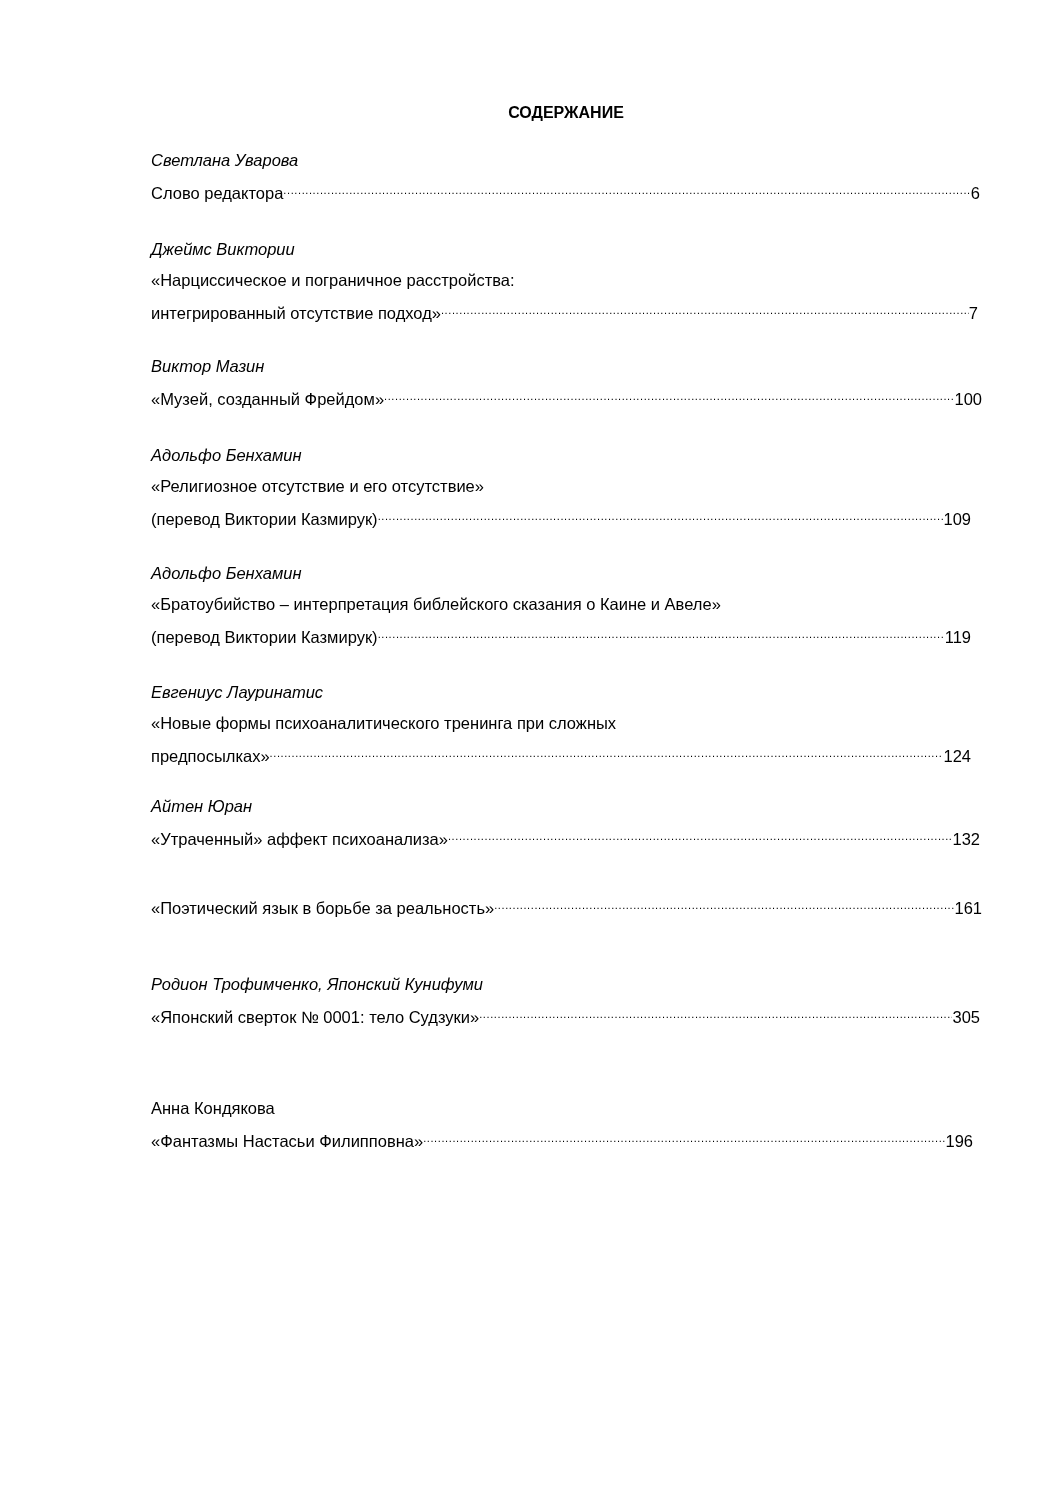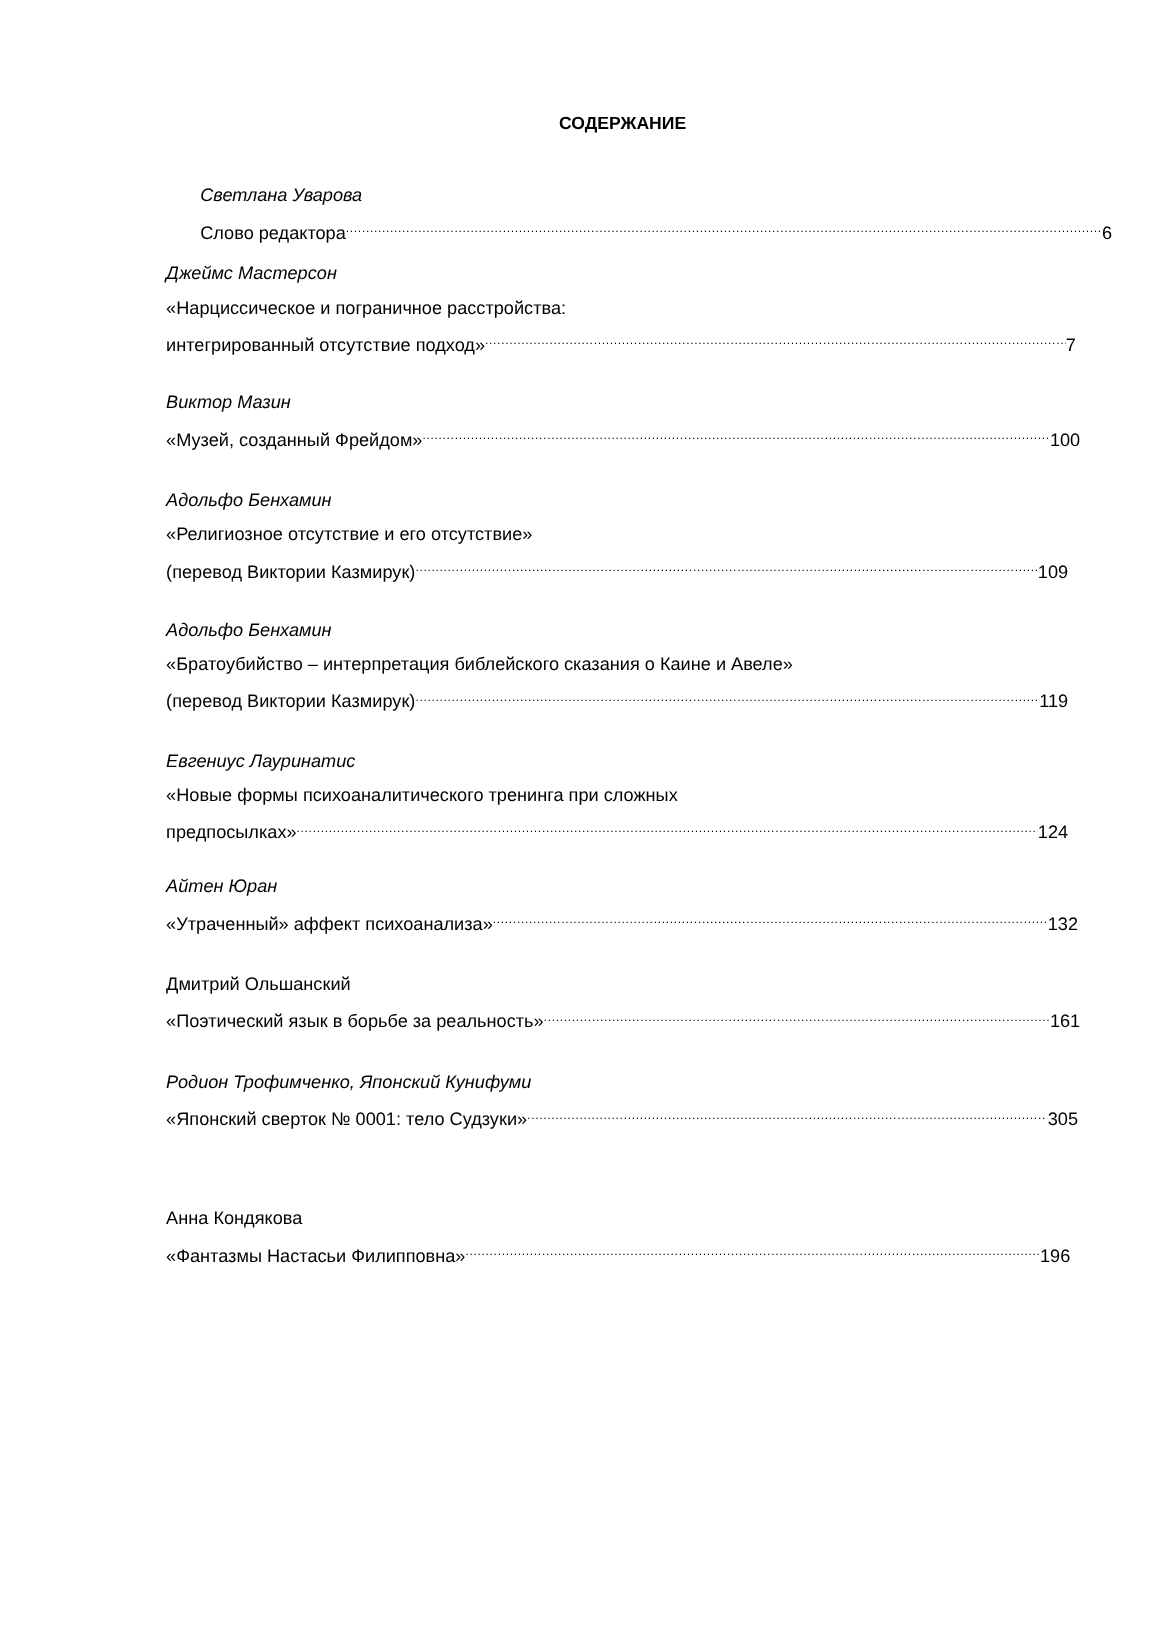--- a/index.html
+++ b/index.html
@@ -82,31 +82,31 @@
       flex: 0 0 auto;
     }
   </style>
 </head>
 <body>
 
 <div class="page-title">СОДЕРЖАНИЕ</div>
 
 <div class="toc">
 
-  <div class="entry" style="top:168px; width:829px;margin-left:31px;">
+  <div class="entry" style="top:150px; width:829px;">
     <div class="author italic">Светлана Уварова</div>
     <div class="leader-line">
       <span class="txt">Слово редактора</span>
       <span class="dots"></span>
       <span class="num">6</span>
     </div>
   </div>
 
   <div class="entry" style="top:239px; width:827px;">
-    <div class="author italic">Джеймс Мастерсон</div>
+    <div class="author italic">Джеймс Виктории</div>
     <div class="line">«Нарциссическое и пограничное расстройства:</div>
     <div class="leader-line">
       <span class="txt">интегрированный отсутствие подход»</span>
       <span class="dots"></span>
       <span class="num">7</span>
     </div>
   </div>
 
   <div class="entry" style="top:356px; width:831px;">
     <div class="author italic">Виктор Мазин</div>
@@ -150,21 +150,20 @@
   <div class="entry" style="top:796px; width:829px;">
     <div class="author italic">Айтен Юран</div>
     <div class="leader-line">
       <span class="txt">«Утраченный» аффект психоанализа»</span>
       <span class="dots"></span>
       <span class="num">132</span>
     </div>
   </div>
 
   <div class="entry" style="top:885px; width:831px;">
-    <div class="author">Дмитрий Ольшанский</div>
     <div class="leader-line">
       <span class="txt">«Поэтический язык в борьбе за реальность»</span>
       <span class="dots"></span>
       <span class="num">161</span>
     </div>
   </div>
 
   <div class="entry" style="top:974px; width:829px;">
     <div class="author italic">Родион Трофимченко, Японский Кунифуми</div>
     <div class="leader-line">

